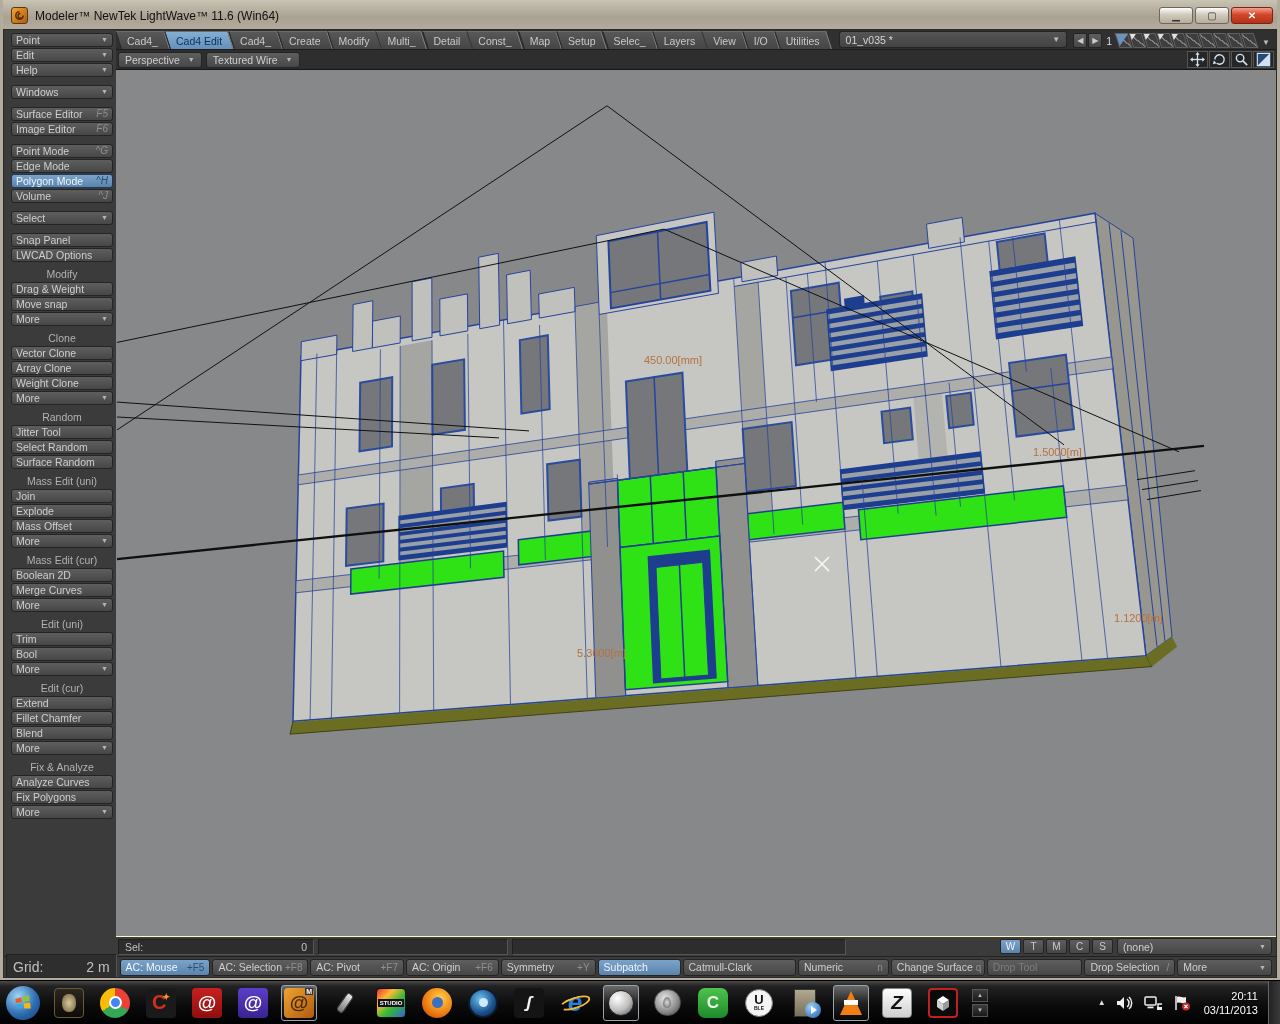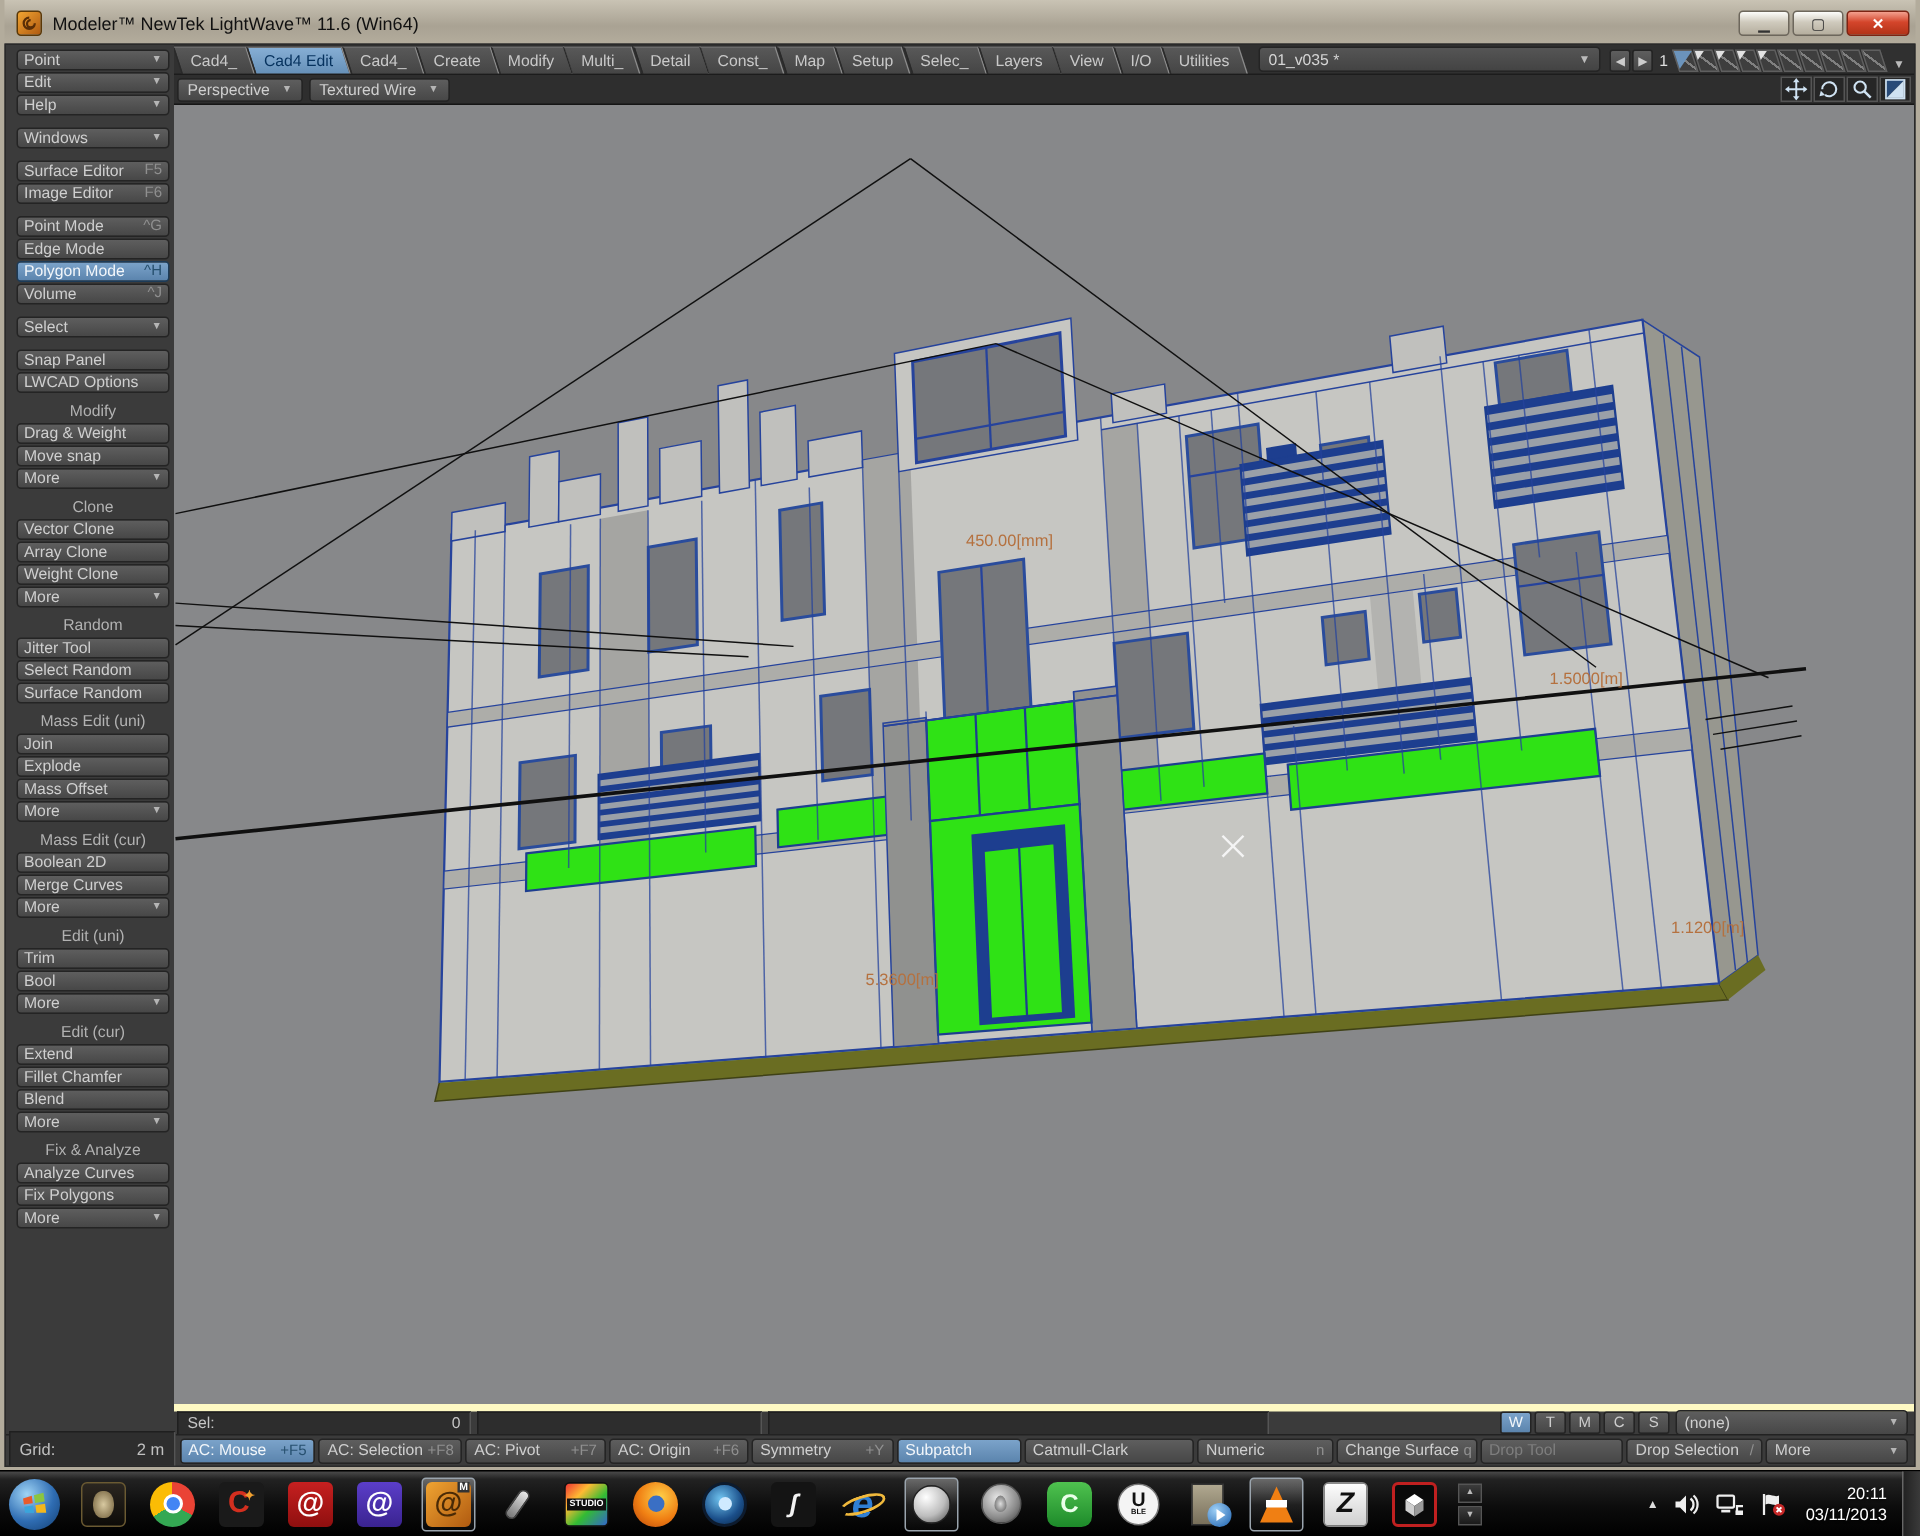--- a/index.html
+++ b/index.html
@@ -22,21 +22,21 @@
   
   #app{flex:1;background:#3b3b3b;display:flex;flex-direction:column;overflow:hidden;border:1px solid #2a2a2a;}
   #app-upper{flex:1;display:flex;overflow:hidden;}
 
   
   #sidebar{width:112px;background:#3b3b3b;padding:2px 3px 0 7px;overflow:hidden;flex:0 0 auto;}
   .btn{position:relative;height:14px;margin:1px 0;border:1px solid #242424;border-radius:3px;
     background:linear-gradient(#5e5e5e,#474747);color:#cfcfcf;font-size:10.5px;line-height:12px;
     padding:0 4px;display:flex;align-items:center;white-space:nowrap;overflow:hidden;}
   .btn .lbl{flex:1;overflow:hidden;}
-  .btn .sc{color:#8f8f8f;font-size:10px;margin-left:0;}
+  .btn .sc{color:#8f8f8f;font-size:10px;margin-left:0;font-style:italic;}
   .btn .arr{color:#b5b5b5;font-size:7px;margin-left:2px;}
   .btn.hl{background:linear-gradient(#7ba3ca,#5b84ad);color:#f2f6fa;border-color:#1d3b57;}
   .btn.hl .sc{color:#27506f;}
   .sec-title{height:13px;text-align:center;color:#b2b2b2;font-size:10.5px;margin-top:6px;}
   .gap{height:6px;}
 
   
   #main{flex:1;display:flex;flex-direction:column;overflow:hidden;}
   #tabrow{height:20px;background:#303030;display:flex;align-items:flex-end;padding:1px 2px 0 2px;border-bottom:1px solid #1c1c1c;}
   .tab{position:relative;height:18px;padding:0 9px;flex:0 0 auto;}
@@ -61,38 +61,38 @@
   #vprow{height:20px;background:#2e2e2e;display:flex;align-items:center;padding:0 2px;border-bottom:1px solid #151515;}
   .vpdd{height:16px;border:1px solid #242424;border-radius:3px;background:linear-gradient(#5e5e5e,#474747);
     color:#cfcfcf;font-size:10.5px;display:flex;align-items:center;padding:0 6px;margin-right:4px;}
   .vpdd .arr{font-size:7px;color:#b5b5b5;margin-left:8px;}
   .navbtn{width:21px;height:17px;border:1px solid #555;background:#262626;display:flex;align-items:center;justify-content:center;margin-left:1px;}
 
   #viewport{flex:1;position:relative;background:#87888a;overflow:hidden;}
   #vp-svg{position:absolute;inset:0;width:100%;height:100%;}
 
   
-  #selrow{height:20px;background:#3b3b3b;display:flex;align-items:center;padding:1px 2px;border-top:5px solid #fef9c3;}
+  #selrow{height:20px;background:#3b3b3b;display:flex;align-items:center;padding:1px 2px;border-top:1px solid #fef9c3;}
   .inset{height:16px;border:1px solid;border-color:#1f1f1f #555 #555 #1f1f1f;background:#2d2d2d;color:#c5c5c5;
     font-size:10.5px;display:flex;align-items:center;padding:0 6px;margin-right:4px;}
   .visbtn{width:21px;height:15px;border:1px solid #242424;border-radius:2px;background:linear-gradient(#5e5e5e,#474747);
     color:#ccc;font-size:10px;display:flex;align-items:center;justify-content:center;margin-left:2px;}
   .visbtn.hl{background:linear-gradient(#7ba3ca,#5b84ad);color:#f2f6fa;}
 
   #toolrow{height:21px;background:#3b3b3b;display:flex;align-items:center;padding:1px 2px;border-top:1px solid #222;}
   .tb{height:17px;border:1px solid #242424;border-radius:3px;background:linear-gradient(#5e5e5e,#474747);
     color:#cfcfcf;font-size:10.5px;display:flex;align-items:center;padding:0 5px;margin-right:2px;overflow:hidden;white-space:nowrap;}
   .tb .lbl{flex:1;}
   .tb .sc{color:#909090;font-size:10px;margin-left:3px;}
   .tb.hl{background:linear-gradient(#7ba3ca,#5b84ad);color:#f2f6fa;}
   .tb.hl .sc{color:#27506f;}
   .tb.dim{color:#7e7e7e;}
   .tb .arr{font-size:7px;color:#b5b5b5;margin-left:4px;}
   #grid-box{height:17px;border:1px solid;border-color:#1f1f1f #555 #555 #1f1f1f;background:#2e2e2e;
-    font-size:11px;color:#c0c0c0;display:flex;align-items:center;padding:12px 6px;margin-right:3px;}
+    font-size:14px;color:#c0c0c0;display:flex;align-items:center;padding:12px 6px;margin-right:3px;}
 
   
   #taskbar{position:absolute;left:0;right:0;bottom:0;height:44px;display:flex;align-items:center;
     background:linear-gradient(#4a4a4a 0%,#222 12%,#0c0c0c 55%,#000 100%);border-top:1px solid #000;}
   .tic{width:36px;height:36px;margin:0 5px;display:flex;align-items:center;justify-content:center;position:relative;flex:0 0 auto;}
   .tbtn{border:1px solid #9aa4ad;border-radius:3px;background:linear-gradient(rgba(255,255,255,.32),rgba(255,255,255,.08) 50%,rgba(255,255,255,.02));}
   .sq{width:30px;height:30px;border-radius:4px;display:flex;align-items:center;justify-content:center;}
   #tray{margin-left:auto;display:flex;align-items:center;height:100%;}
   #clock{color:#fff;font-size:11px;text-align:right;line-height:14px;margin:0 10px 0 8px;text-shadow:0 1px 2px #000;}
   #showdesk{width:12px;height:44px;border-left:1px solid #666;background:linear-gradient(90deg,#222,#3a3a3a);}

